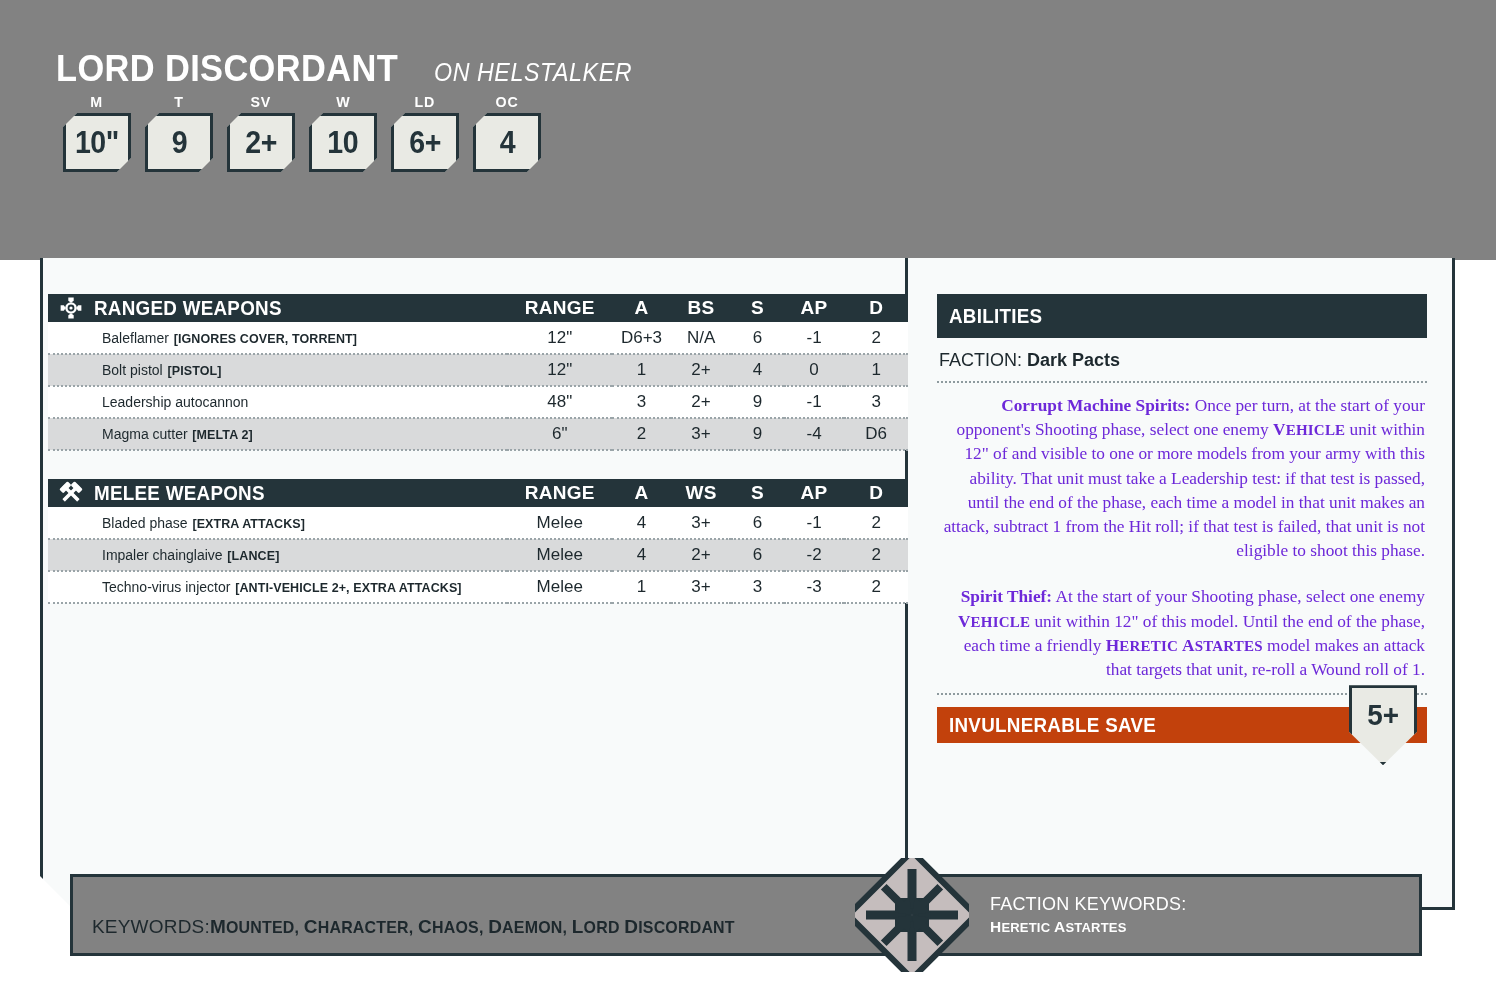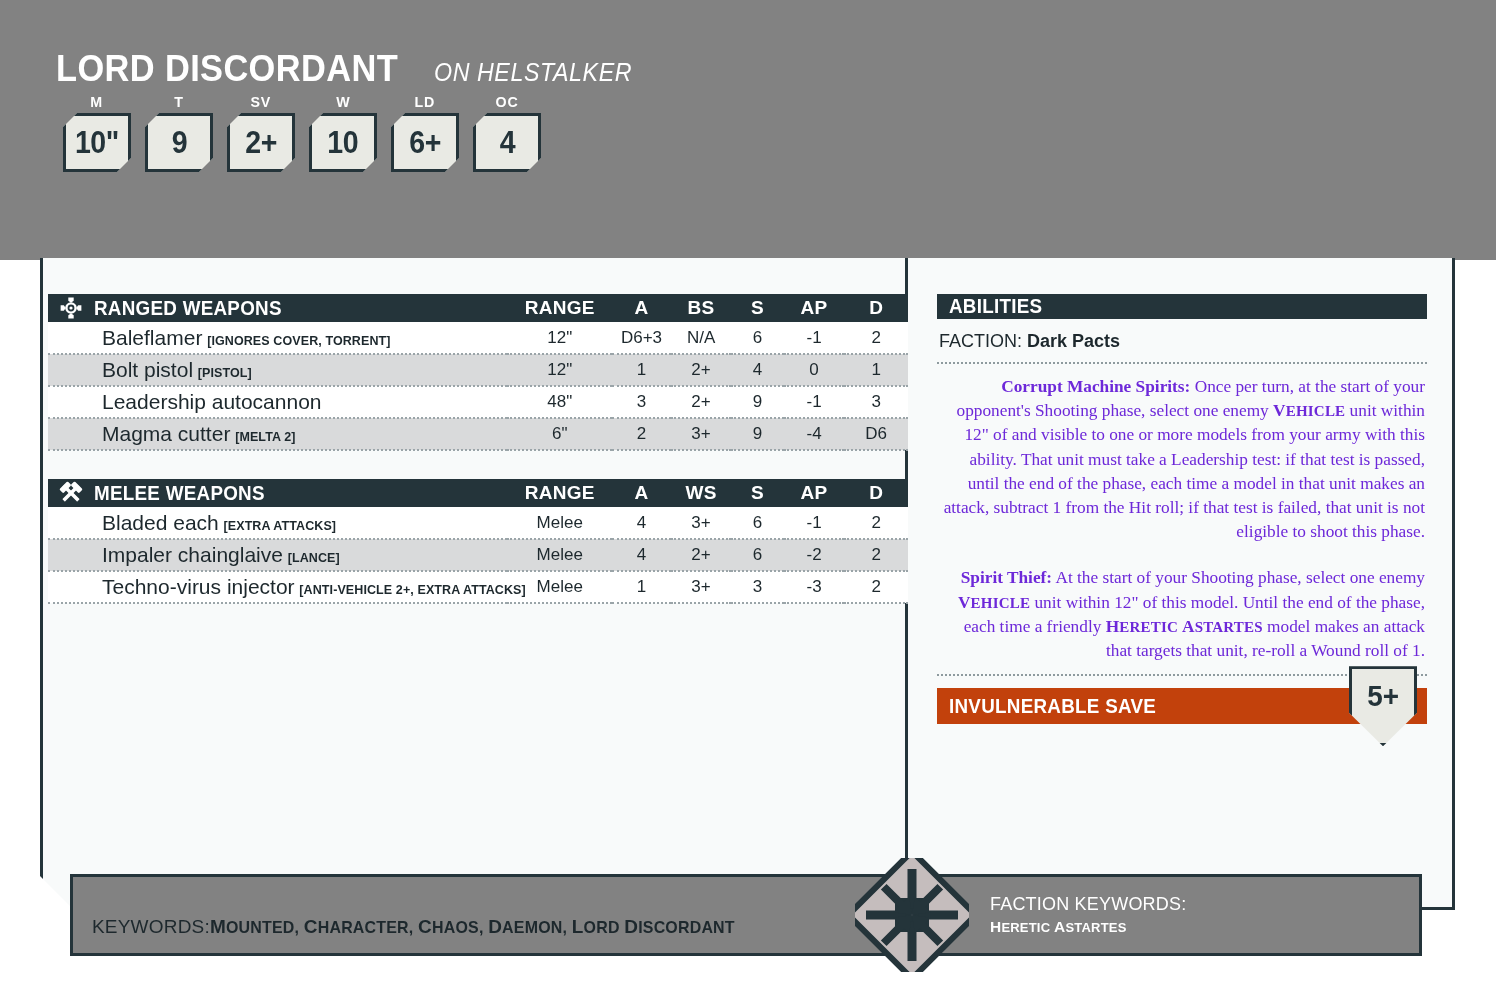--- a/index.html
+++ b/index.html
@@ -182,34 +182,34 @@
     vertical-align: middle;
     border-bottom: 2px dotted #9aa4a8;
     background: #ffffff;
   }
   .wtable tbody tr.alt td { background: #d9dadb; }
   .wtable tbody td.wname {
     text-align: left;
     padding-left: 54px;
     white-space: nowrap;
   }
-  .wname .wn { font-size: 21px; }
+  .wname .wn { font-size: 14px; }
   .wname .wkw {
     font-size: 12.5px;
     font-weight: bold;
     letter-spacing: 0.1px;
     text-transform: uppercase;
   }
 
   .melee-wrap { margin-top: 28px; }
 
   
   .ab-header {
     background: #24343a;
-    height: 25px;
+    height: 44px;
     display: flex;
     align-items: center;
     padding-left: 12px;
     color: #ffffff;
     position: relative;
   }
   .ab-header .section-title { font-size: 20px; }
 
   .faction-line {
     font-size: 18px;
@@ -493,21 +493,21 @@
             <th>RANGE</th>
             <th>A</th>
             <th>WS</th>
             <th>S</th>
             <th>AP</th>
             <th>D</th>
           </tr>
         </thead>
         <tbody id="melee-body">
             <tr>
-              <td class="wname"><span class="wn">Bladed each</span> <span class="wkw">[EXTRA ATTACKS]</span></td>
+              <td class="wname"><span class="wn">Bladed phase</span> <span class="wkw">[EXTRA ATTACKS]</span></td>
               <td>Melee</td>
               <td>4</td>
               <td>3+</td>
               <td>6</td>
               <td>-1</td>
               <td>2</td>
             </tr>
             <tr class="alt">
               <td class="wname"><span class="wn">Impaler chainglaive</span> <span class="wkw">[LANCE]</span></td>
               <td>Melee</td>

